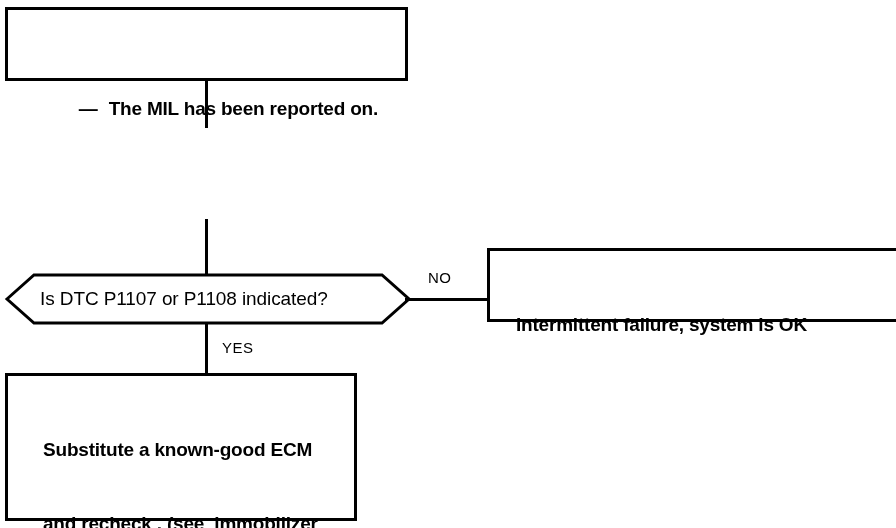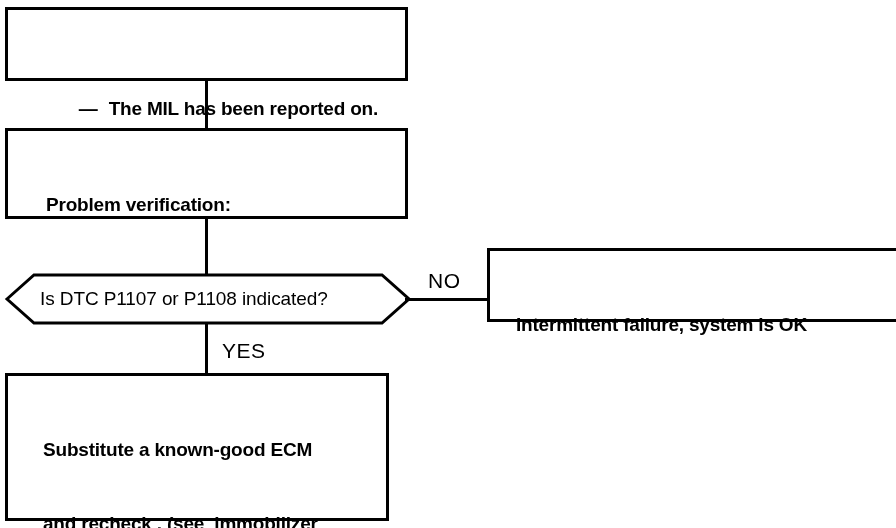--- a/index.html
+++ b/index.html
@@ -52,21 +52,21 @@
   }
   .hline {
     position: absolute;
     height: 3px;
     background: #000000;
   }
 
   
   .branch-label {
     position: absolute;
-    font-size: 21px;
+    font-size: 15px;
     font-weight: 500;
     letter-spacing: 0.5px;
     white-space: pre;
     text-align: center;
   }
 
   
   #decision-node {
     position: absolute;
   }
@@ -109,31 +109,20 @@
   <div class="node-box" id="symptom-box" style="left:5px; top:7px; width:403px; height:74px;">
     <div class="node-text bold" style="left:30px; top:11px; font-size:19px;">
       <span class="bullet-row">
         <span class="bullet-dash">—</span><span>The MIL has been reported on.</span>
       </span>
     </div>
   </div>
 
   <div class="vline" style="left:205px; top:81px; height:47px;"></div>
 
-  <div class="node-box" id="verification-box" style="left:5px; top:128px; width:403px; height:91px;">
-    <div class="node-text" style="left:38px; top:11px; font-size:19px;">
-      <span class="step-row bold">Problem verification:</span>
-      <span class="step-row regular">
-        <span class="step-num">1.</span><span>Do the ECM Reset Procedure.</span>
-      </span>
-      <span class="step-row regular">
-        <span class="step-num">2.</span><span>Turn the ignition switch ON (II).</span>
-      </span>
-    </div>
-  </div>
 
   <div class="vline" style="left:205px; top:219px; height:57px;"></div>
 
   <div id="decision-node" style="left:4px; top:272px;">
     <svg width="408" height="54" viewBox="0 0 408 54">
       <polygon points="3,27 30,3 378,3 405,27 378,51 30,51" fill="#ffffff" stroke="#000000" stroke-width="3" stroke-linejoin="miter"></polygon>
     </svg>
     <div id="decision-label" style="left:36px; top:16px;">Is DTC P1107 or P1108 indicated?</div>
   </div>
 
@@ -142,21 +131,21 @@
 
   <div class="node-box" id="intermittent-box" style="left:487px; top:248px; width:454px; height:74px;">
     <div class="node-text bold" style="left:26px; top:11px; font-size:19px;">
       <span class="step-row">Intermittent failure, system is OK</span>
     </div>
   </div>
 
   <div class="vline" style="left:205px; top:322px; height:51px;"></div>
   <div class="branch-label" id="yes-label" style="left:222px; top:339px;">YES</div>
 
-  <div class="node-box" id="substitute-box" style="left:5px; top:373px; width:384px; height:148px;">
+  <div class="node-box" id="substitute-box" style="left:5px; top:373px; width:352px; height:148px;">
     <div class="node-text bold" style="left:35px; top:13px; font-size:19px; line-height:24.5px;">
       <span class="step-row">Substitute a known-good ECM</span>
       <span class="step-row">and recheck . (see  immobilizer</span>
       
       
       
     </div>
   </div>
 
 </div>

